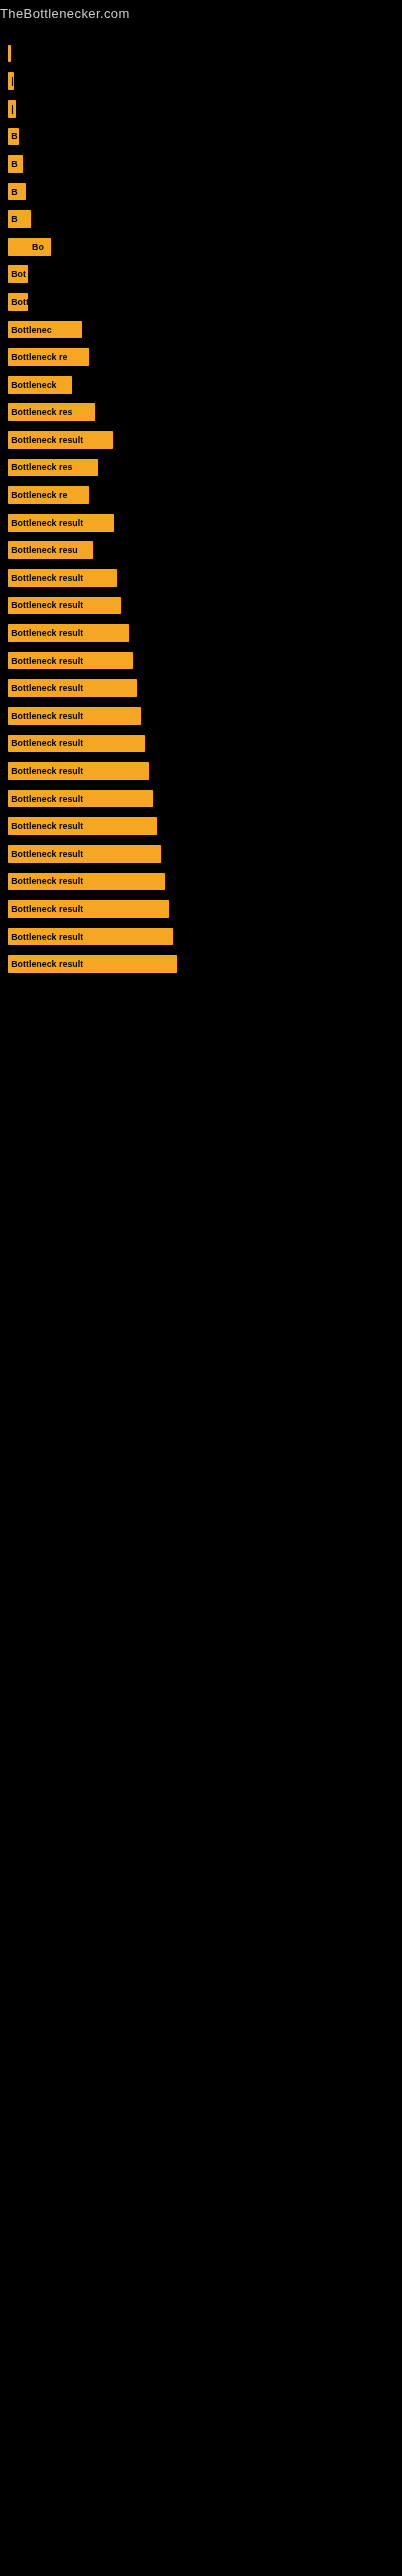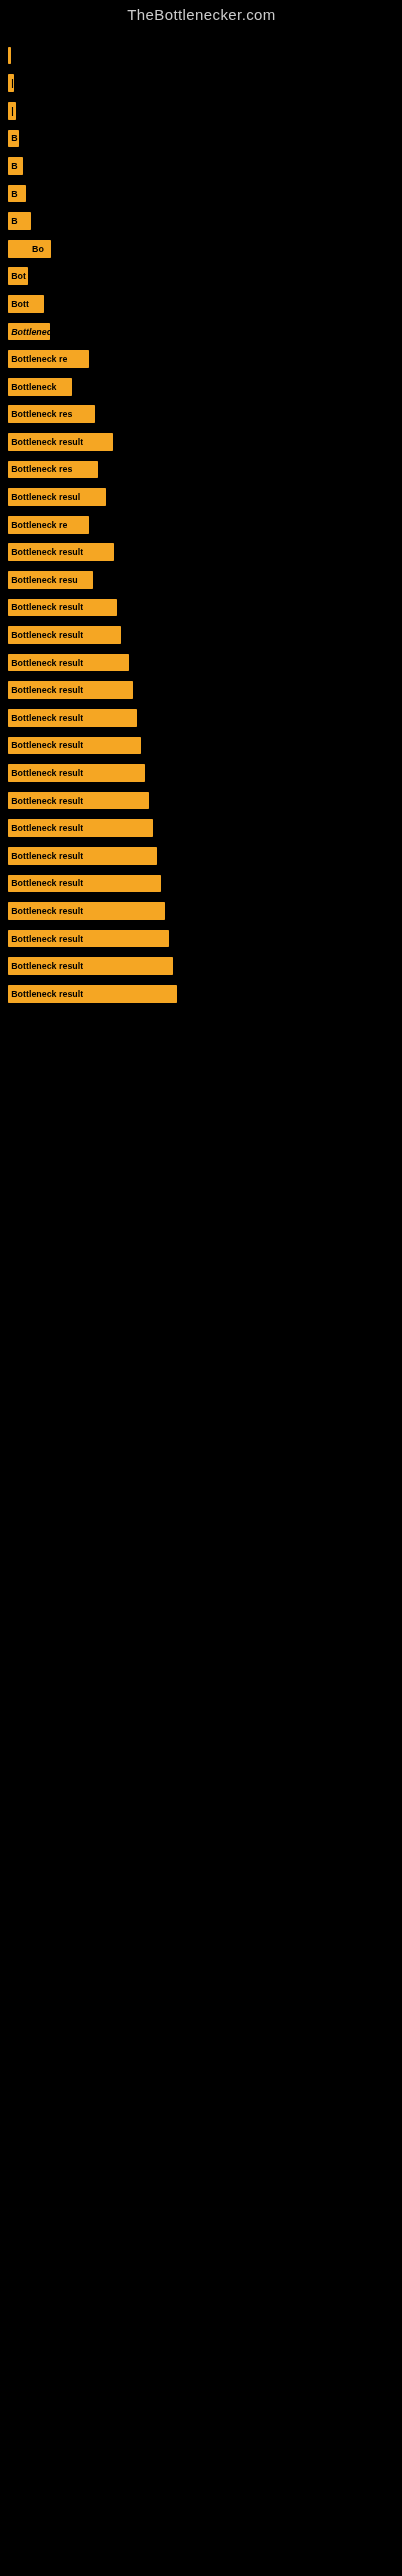--- a/index.html
+++ b/index.html
@@ -11,22 +11,22 @@
     body {
       background-color: #000000;
       width: 403px;
       min-height: 2576px;
       font-family: Arial, sans-serif;
       position: relative;
     }
 
     .site-title {
       color: #cccccc;
-      font-size: 15px;
-      text-align: center;
+      font-size: 13px;
+      text-align: left;
       padding: 6.4px 0 3.2px 0;
       letter-spacing: 0.4px;
     }
 
     .bars-container {
       display: flex;
       flex-direction: column;
       padding: 16px 8px 16px 8px;
       gap: 0px;
     }
@@ -100,26 +100,26 @@
       <div class="bar" style="width: 43px; padding-left: 24px;">
         <span class="bar-label">Bo</span>
       </div>
     </div>
     <div class="bar-row">
       <div class="bar" style="width: 20px;">
         <span class="bar-label">Bot</span>
       </div>
     </div>
     <div class="bar-row">
-      <div class="bar" style="width: 36px; align-items: center;">
+      <div class="bar" style="width: 20px; align-items: center;">
         <span class="bar-label">Bott</span>
       </div>
     </div>
     <div class="bar-row">
-      <div class="bar" style="width: 42px; font-style: italic;">
+      <div class="bar" style="width: 74px;">
         <span class="bar-label">Bottlenec</span>
       </div>
     </div>
     <div class="bar-row">
       <div class="bar" style="width: 81px;">
         <span class="bar-label">Bottleneck re</span>
       </div>
     </div>
     <div class="bar-row">
       <div class="bar" style="width: 64px;">
@@ -135,25 +135,20 @@
       <div class="bar" style="width: 105px;">
         <span class="bar-label">Bottleneck result</span>
       </div>
     </div>
     <div class="bar-row">
       <div class="bar" style="width: 90px;">
         <span class="bar-label">Bottleneck res</span>
       </div>
     </div>
     <div class="bar-row">
-      <div class="bar" style="width: 98px;">
-        <span class="bar-label">Bottleneck resul</span>
-      </div>
-    </div>
-    <div class="bar-row">
       <div class="bar" style="width: 81px;">
         <span class="bar-label">Bottleneck re</span>
       </div>
     </div>
     <div class="bar-row">
       <div class="bar" style="width: 106px;">
         <span class="bar-label">Bottleneck result</span>
       </div>
     </div>
     <div class="bar-row">

